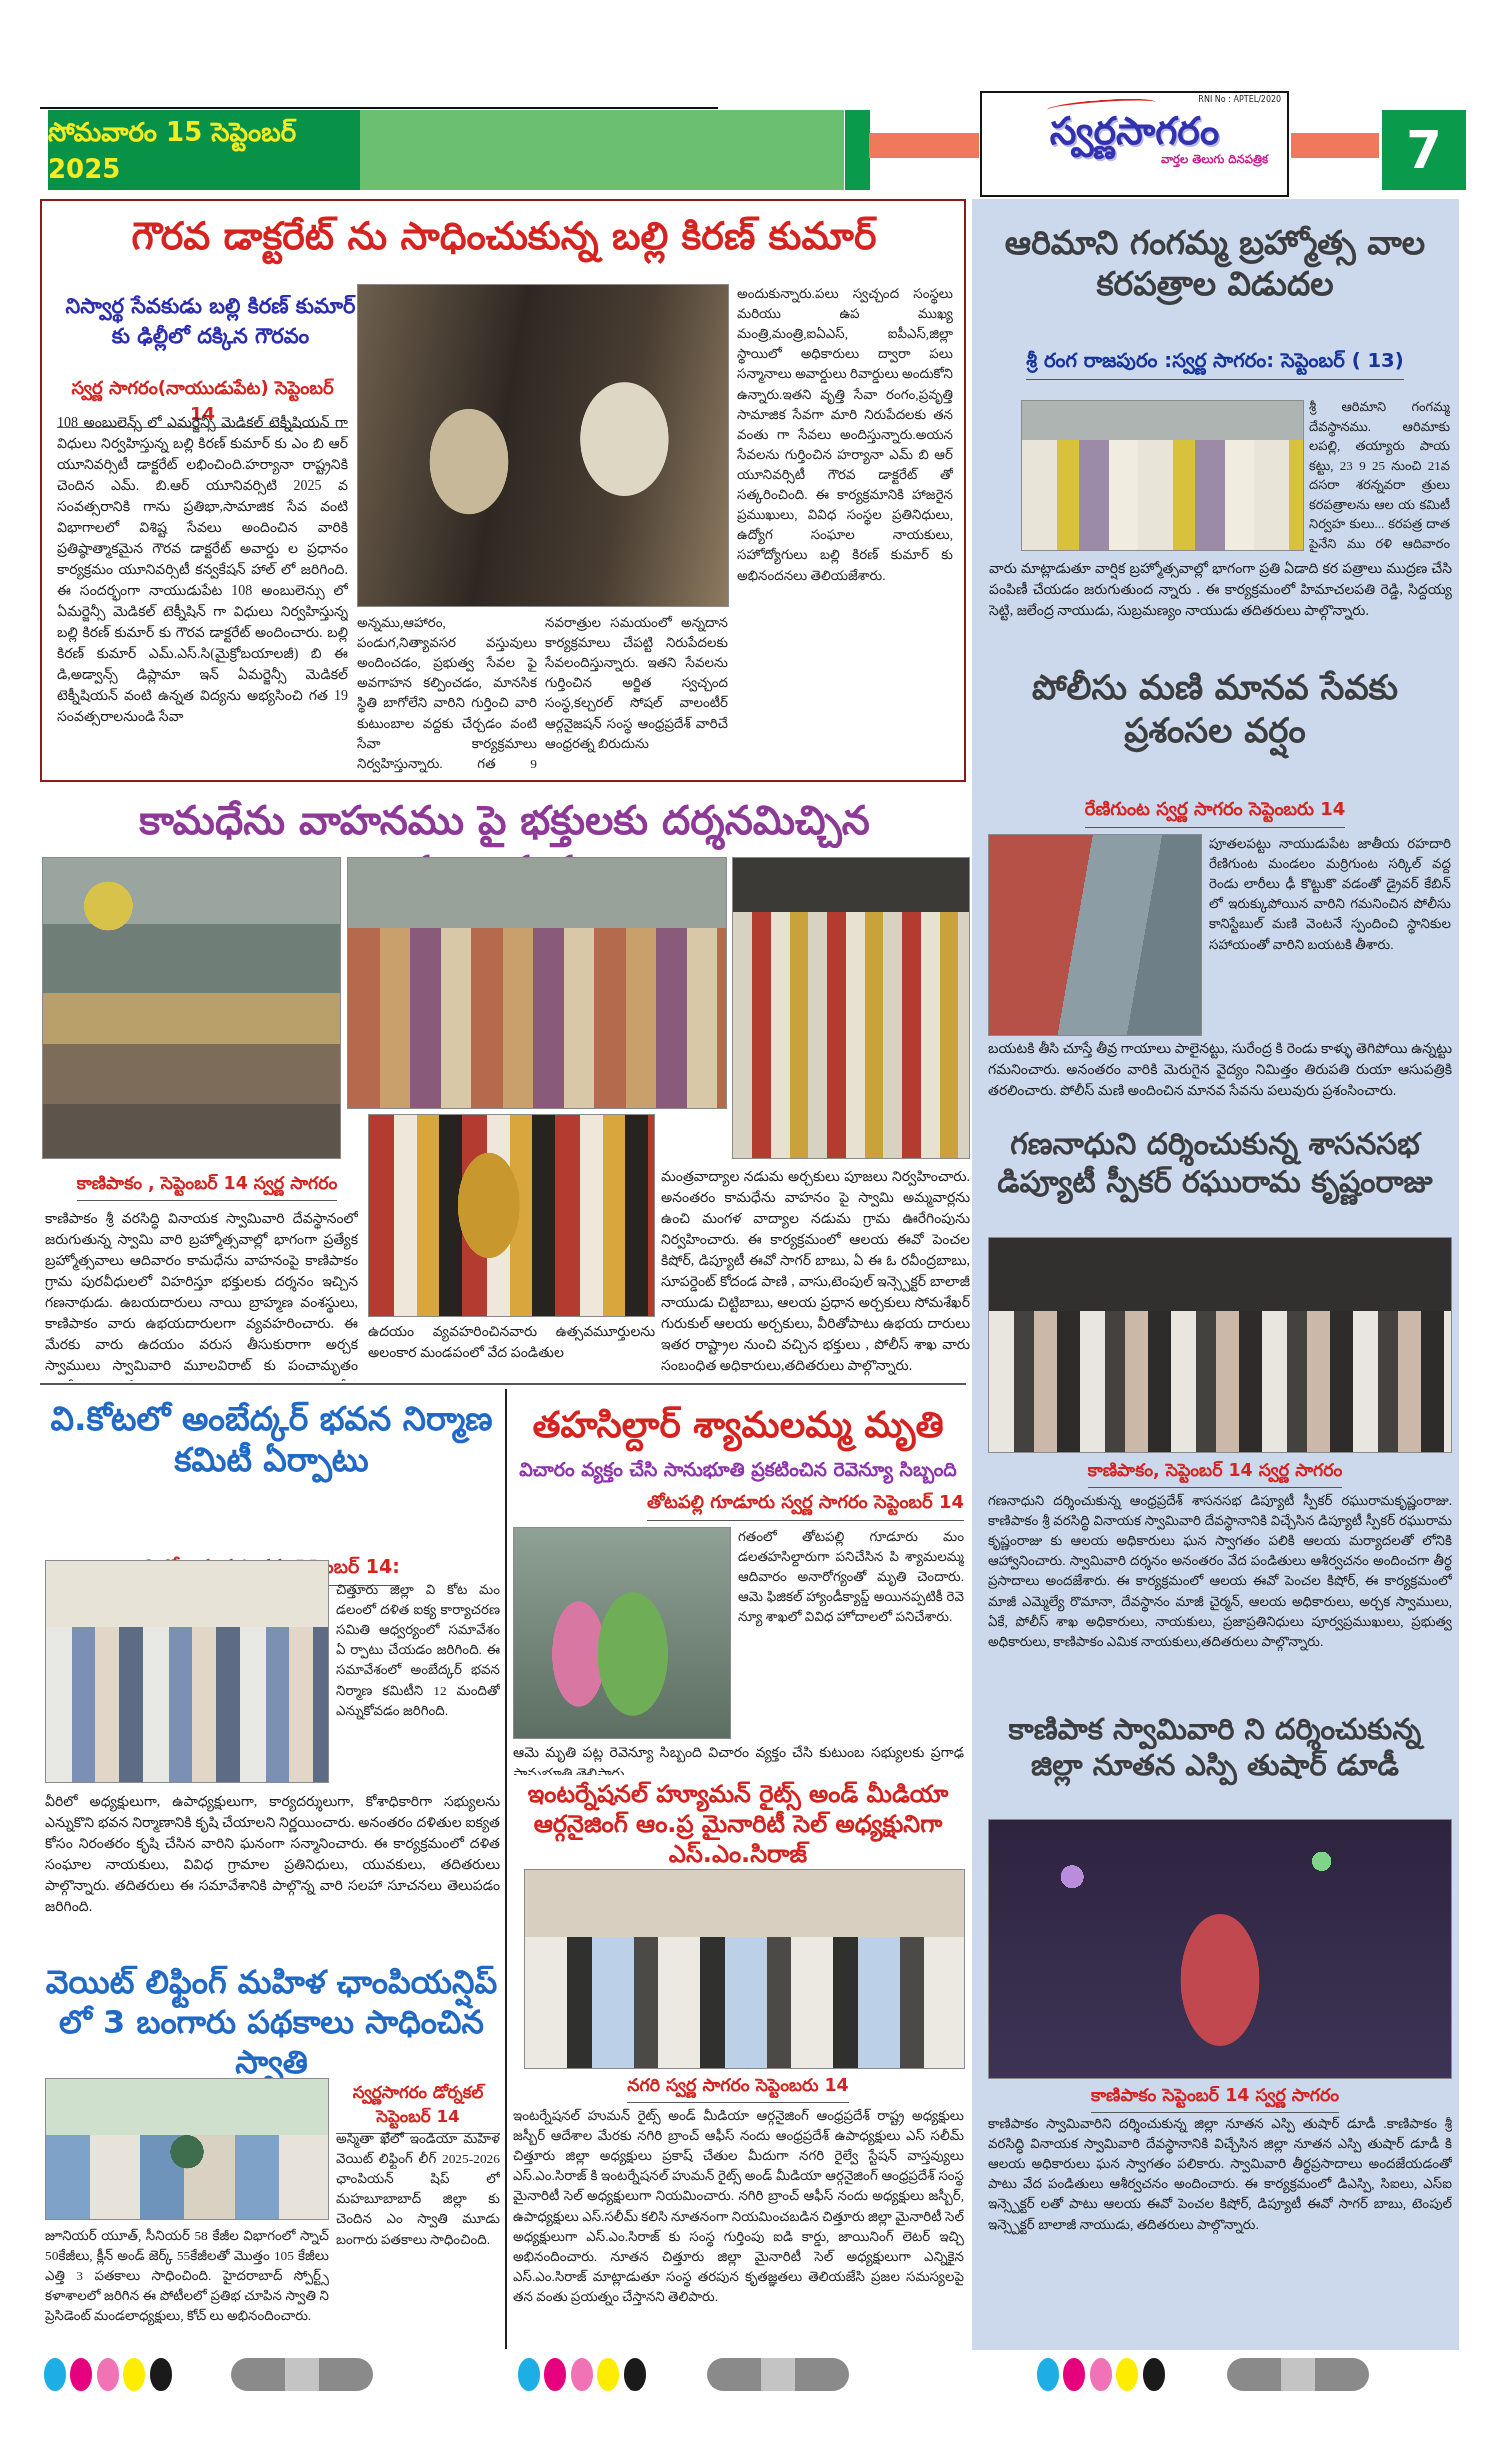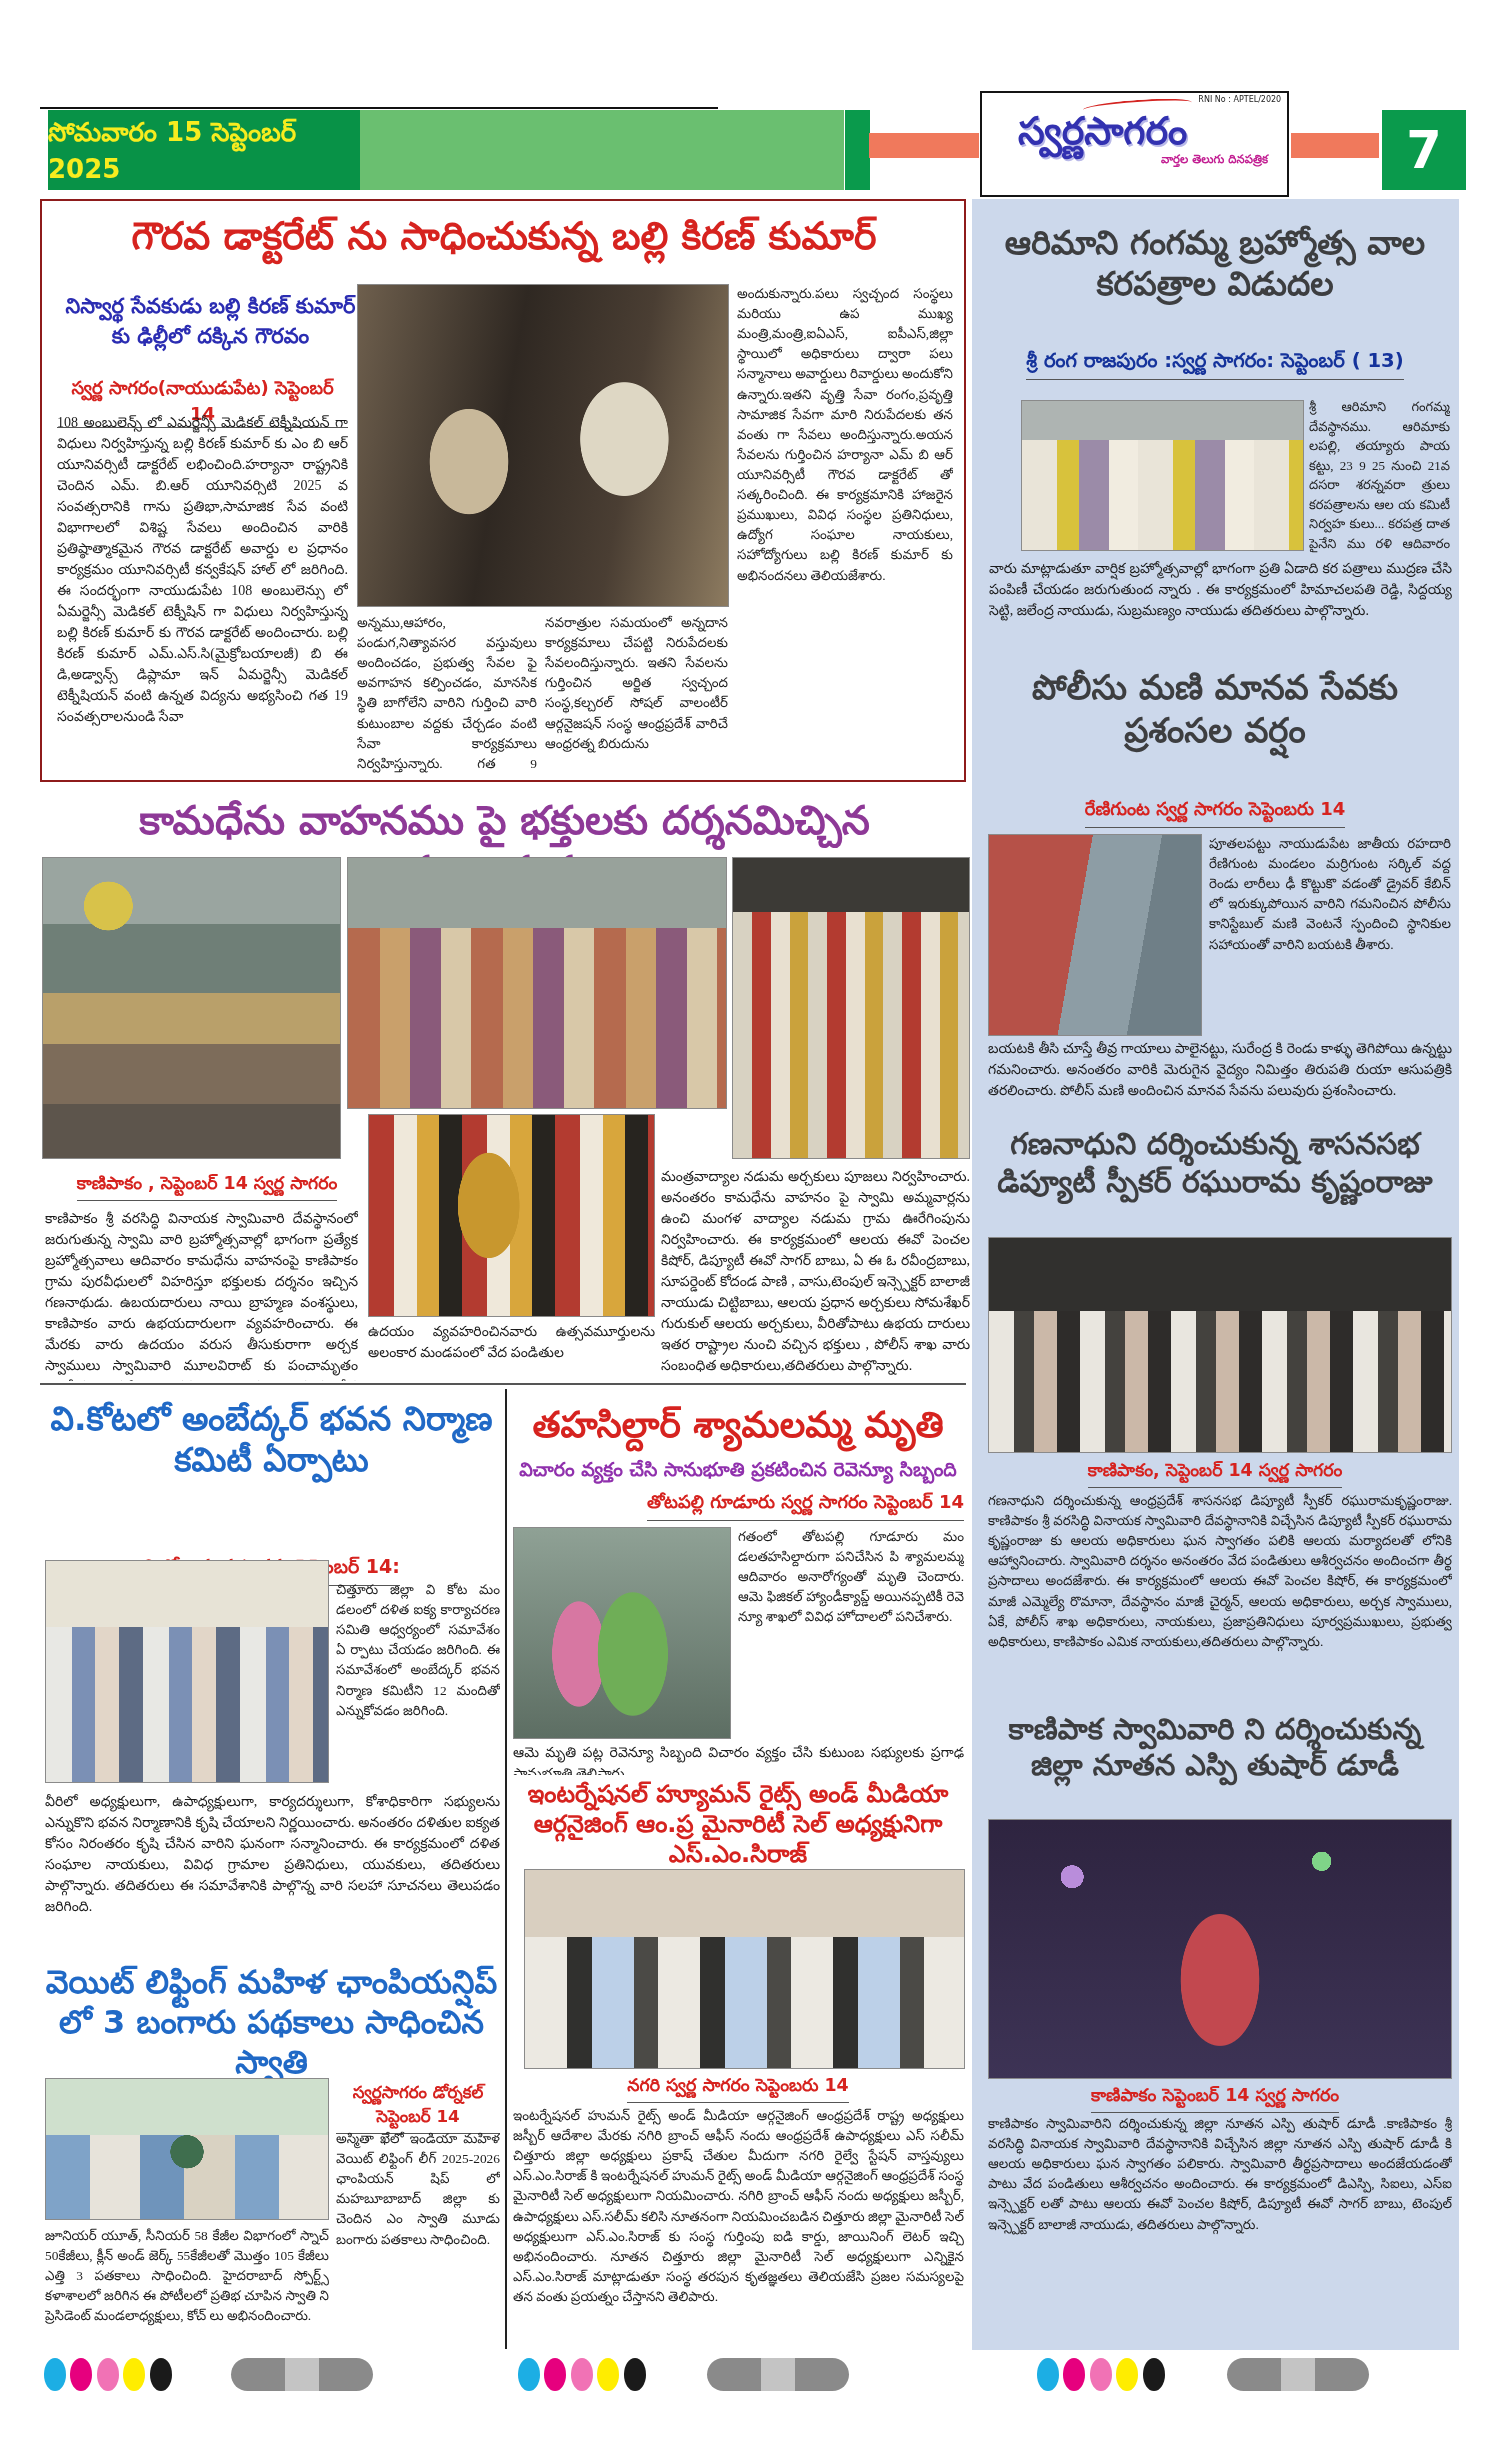--- a/index.html
+++ b/index.html
@@ -9,21 +9,21 @@
   
   .topline{background:#111;height:2.2px;}
   .datebox{background:#089247;color:#f7ec1f;font-family:"DejaVu Sans",sans-serif;
            font-weight:bold;font-size:26px;display:flex;align-items:center;justify-content:center;}
   .lightstrip{background:#6abf70;}
   .greencap{background:#0a9a4c;}
   .salmon{background:#f0795c;}
   .masthead{background:#fff;border:2.2px solid #141414;box-sizing:border-box;}
   .rni{font-size:8px;color:#222;text-align:right;padding:2.2px 5.8px 0 0;font-family:"DejaVu Sans",sans-serif;}
   .mast-title{font-family:"DejaVu Sans",sans-serif;font-weight:bold;font-size:38px;color:#3231b0;
-              line-height:1.05;text-shadow:1.5px 1.5px 0 #b9b9e8;}
+              text-align:center;line-height:1.05;text-shadow:1.5px 1.5px 0 #b9b9e8;}
   .mast-tag{font-size:11.6px;color:#c21e92;font-weight:bold;text-align:right;padding-right:19px;
             font-family:"DejaVu Sans",sans-serif;}
   .flourish{height:10px;width:109px;border-radius:50%;border-top:2.2px solid #d42421;transform:rotate(-4deg);}
   .pagenobox{background:#0a9a4c;color:#fff;font-family:"DejaVu Sans",sans-serif;font-weight:bold;
              font-size:51px;display:flex;align-items:center;justify-content:center;}
   
   .hl{font-family:"DejaVu Sans",sans-serif;font-weight:bold;text-align:center;line-height:1.25;}
   .hl-red{color:#d6231f;}
   .hl-blue{color:#2069c6;}
   .hl-purple{color:#8e3997;}
@@ -91,21 +91,21 @@
 </head>
 <body>
 
 <div class="page">
 
   <div class="abs topline" style="left:40px;top:107px;width:678px;"></div>
   <div class="abs datebox" style="left:48px;top:110px;width:313px;height:80px;">సోమవారం 15 సెప్టెంబర్ 2025</div>
   <div class="abs lightstrip" style="left:360px;top:110px;width:484px;height:80px;"></div>
   <div class="abs greencap" style="left:845px;top:110px;width:25px;height:80px;"></div>
   <div class="abs salmon" style="left:869px;top:133px;width:110px;height:25px;"></div>
-  <div class="abs masthead" style="left:980px;top:91px;width:309px;height:106px;padding-left:36px;">
+  <div class="abs masthead" style="left:980px;top:91px;width:309px;height:106px;">
     <div class="rni">RNI No : APTEL/2020</div>
     <div class="flourish" style="margin:-4.4px auto 0 65px;"></div>
     <div class="mast-title">స్వర్ణసాగరం</div>
     <div class="mast-tag">వార్తల తెలుగు దినపత్రిక</div>
   </div>
   <div class="abs salmon" style="left:1291px;top:133px;width:88px;height:25px;"></div>
   <div class="abs pagenobox" style="left:1382px;top:110px;width:84px;height:80px;">7</div>
 
   <div class="abs a1box" style="left:40px;top:199px;width:926px;height:583px;"></div>
   <div class="abs hl hl-red" style="left:58px;top:213px;width:892px;font-size:38px;">గౌరవ డాక్టరేట్ ను సాధించుకున్న బల్లి కిరణ్ కుమార్</div>

